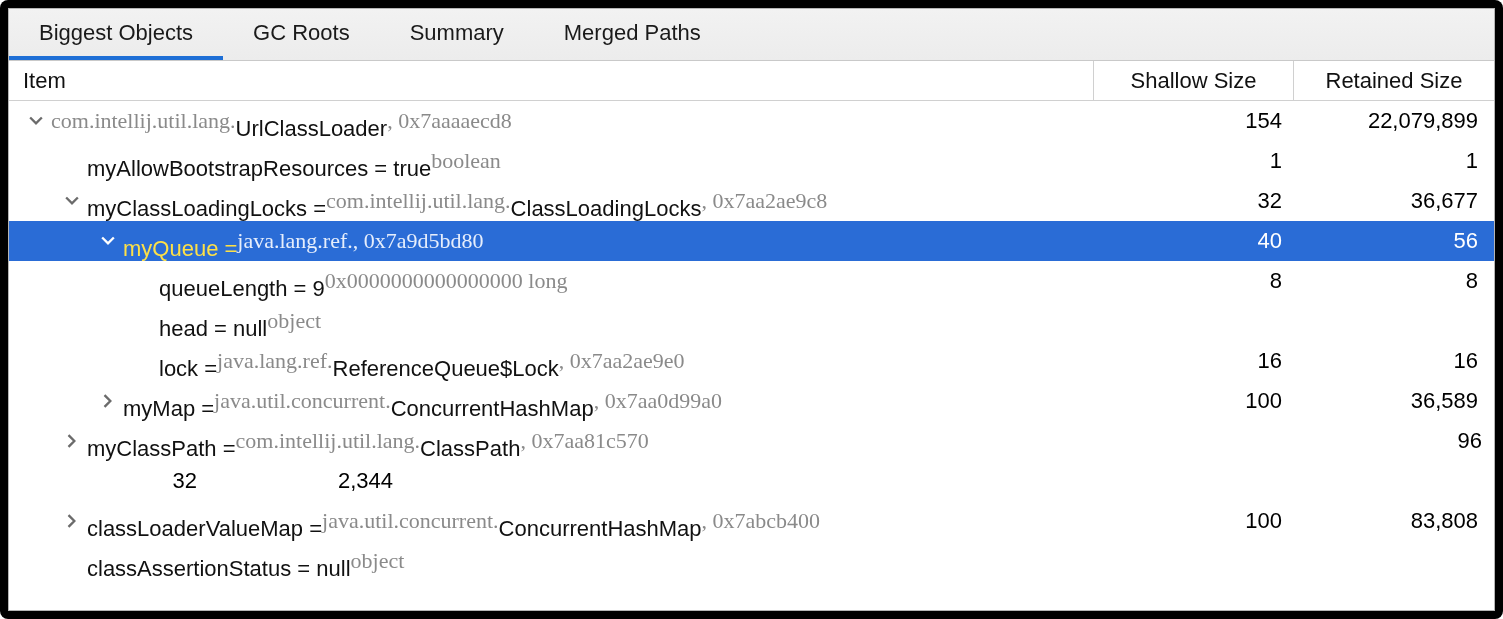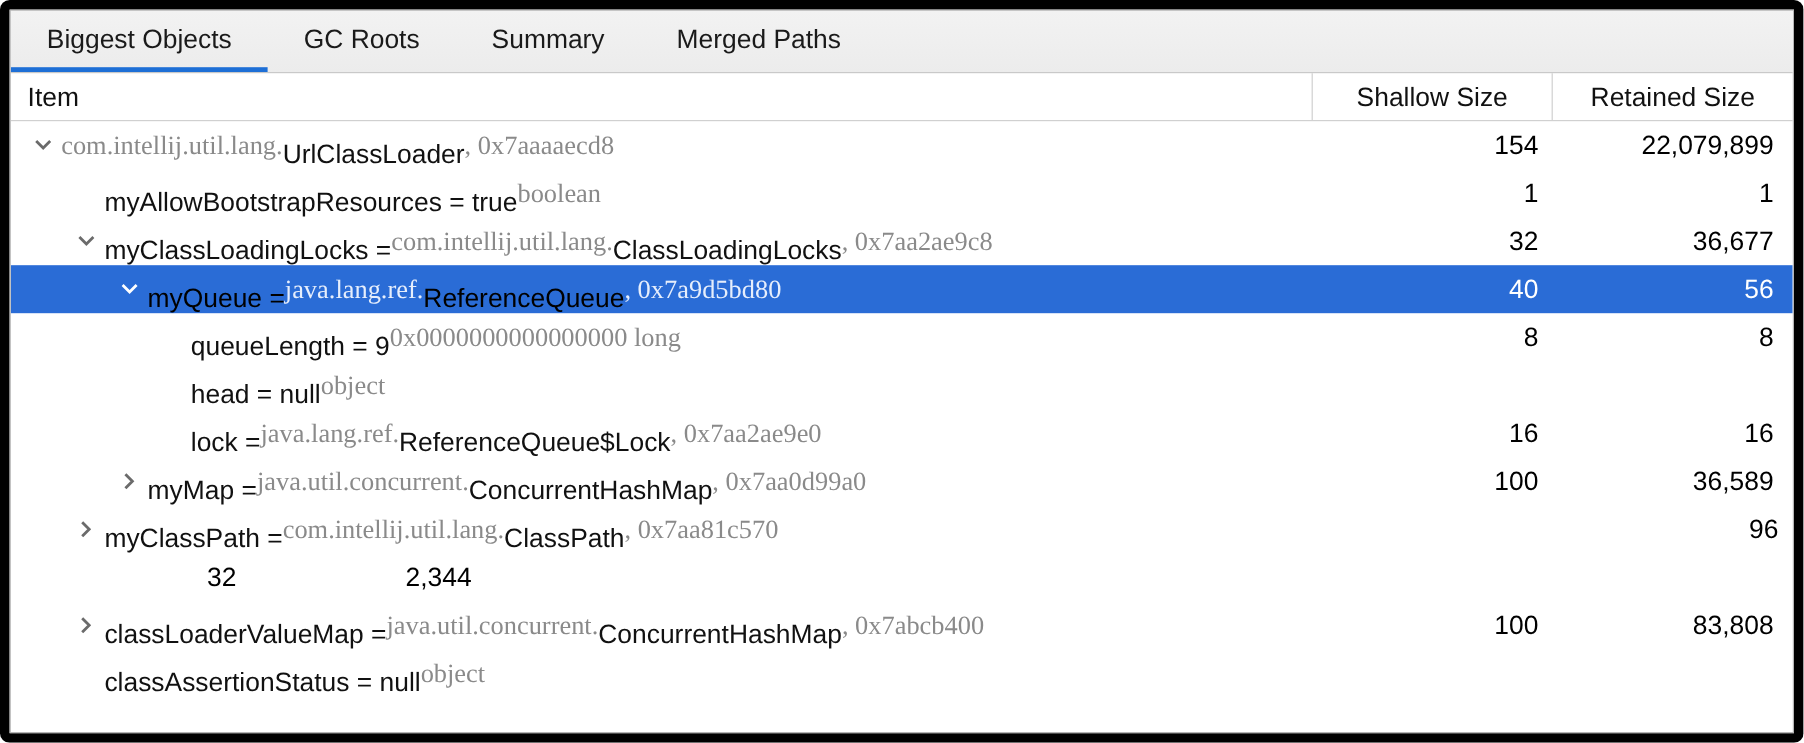--- a/index.html
+++ b/index.html
@@ -60,21 +60,21 @@
   .chev {
     width: 18px; height:18px; display:inline-flex; align-items:center; justify-content:center;
     color:#6b6b6b; margin-right: 6px; flex:0 0 18px;
   }
   .row.selected .chev { color:#fff; }
   .chev svg { width:14px; height:14px; }
   .spacer-chev { width:18px; margin-right:6px; flex:0 0 18px; }
   .indent { display:inline-block; }
   .dim  { color:#8a8a8a;font-family:Liberation Serif, serif; }
   .bold { color:#111;margin-top:16px; }
-  .row.selected .bold { color:#000000;text-align:center; }
+  .row.selected .bold { color:#fde047;text-align:center; }
 </style>
 </head>
 <body>
 
 <div class="frame">
   <div class="window">
 
     <div class="tabbar" id="tabbar">
         <div class="tab active">Biggest Objects</div>
         <div class="tab">GC Roots</div>
@@ -133,21 +133,20 @@
         <div class="row selected">
           <div class="cell-item">
             <span class="indent" style="width: 90px;"></span>
             <span class="chev">
               <svg viewBox="0 0 12 12">
                 <path d="M1 3 L6 8 L11 3" fill="none" stroke="currentColor" stroke-width="2"></path>
               </svg>
             </span>
             <span class="bold">myQueue = </span>
             <span class="dim">java.lang.ref.</span>
-            <span class="bold">ReferenceQueue</span>
             <span class="dim">, 0x7a9d5bd80</span>
           </div>
           <div class="cell-shallow">40</div>
           <div class="cell-retain">56</div>
         </div>
         <div class="row">
           <div class="cell-item">
             <span class="indent" style="width: 126px;"></span>
             <span class="spacer-chev"></span>
             <span class="bold">queueLength = 9 </span>

